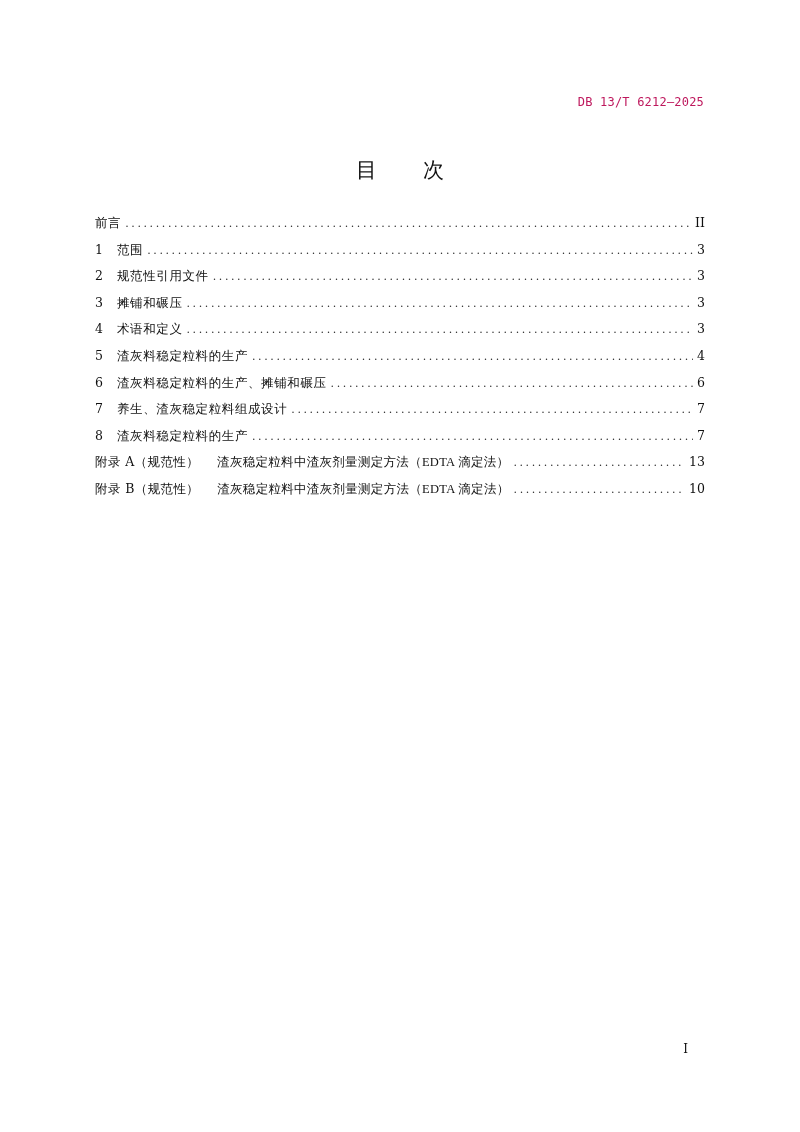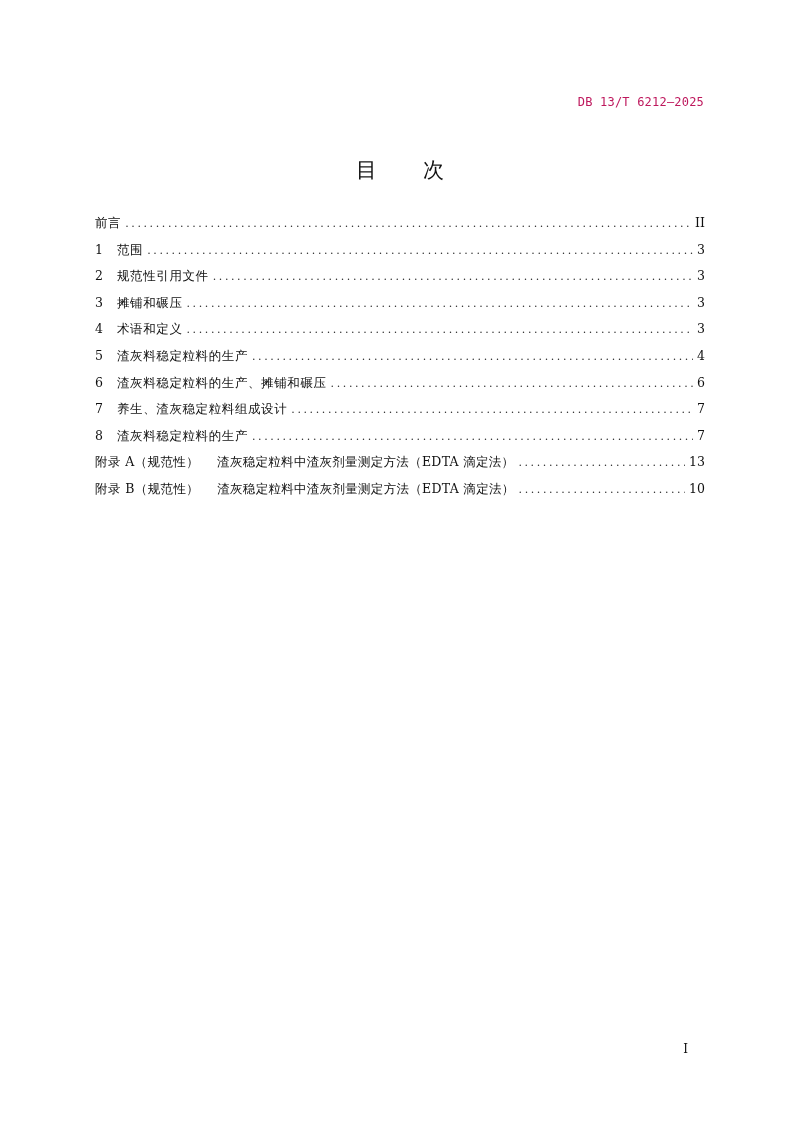--- a/index.html
+++ b/index.html
@@ -50,21 +50,21 @@
       line-height: 20px;
       white-space: nowrap;
     }
     .toc-num {
       display: inline-block;
       width: 22px;
       flex: none;
     }
     .toc-label { flex: none; letter-spacing: 0.6px; }
     .toc-appendix-label { flex: none; letter-spacing: 0.4px; }
-    .toc-appendix-title { flex: none; margin-left: 18px; letter-spacing: 0.3px; }
+    .toc-appendix-title { flex: none; margin-left: 18px; letter-spacing: 0.3px; font-family: Liberation Serif, serif; }
     .toc-dots {
       flex: 1 1 auto;
       overflow: hidden;
       margin: 0 4px;
       color: #333;
       letter-spacing: 2.6px;
       font-size: 11px;
       text-align: left;
     }
     .toc-dots::before {

